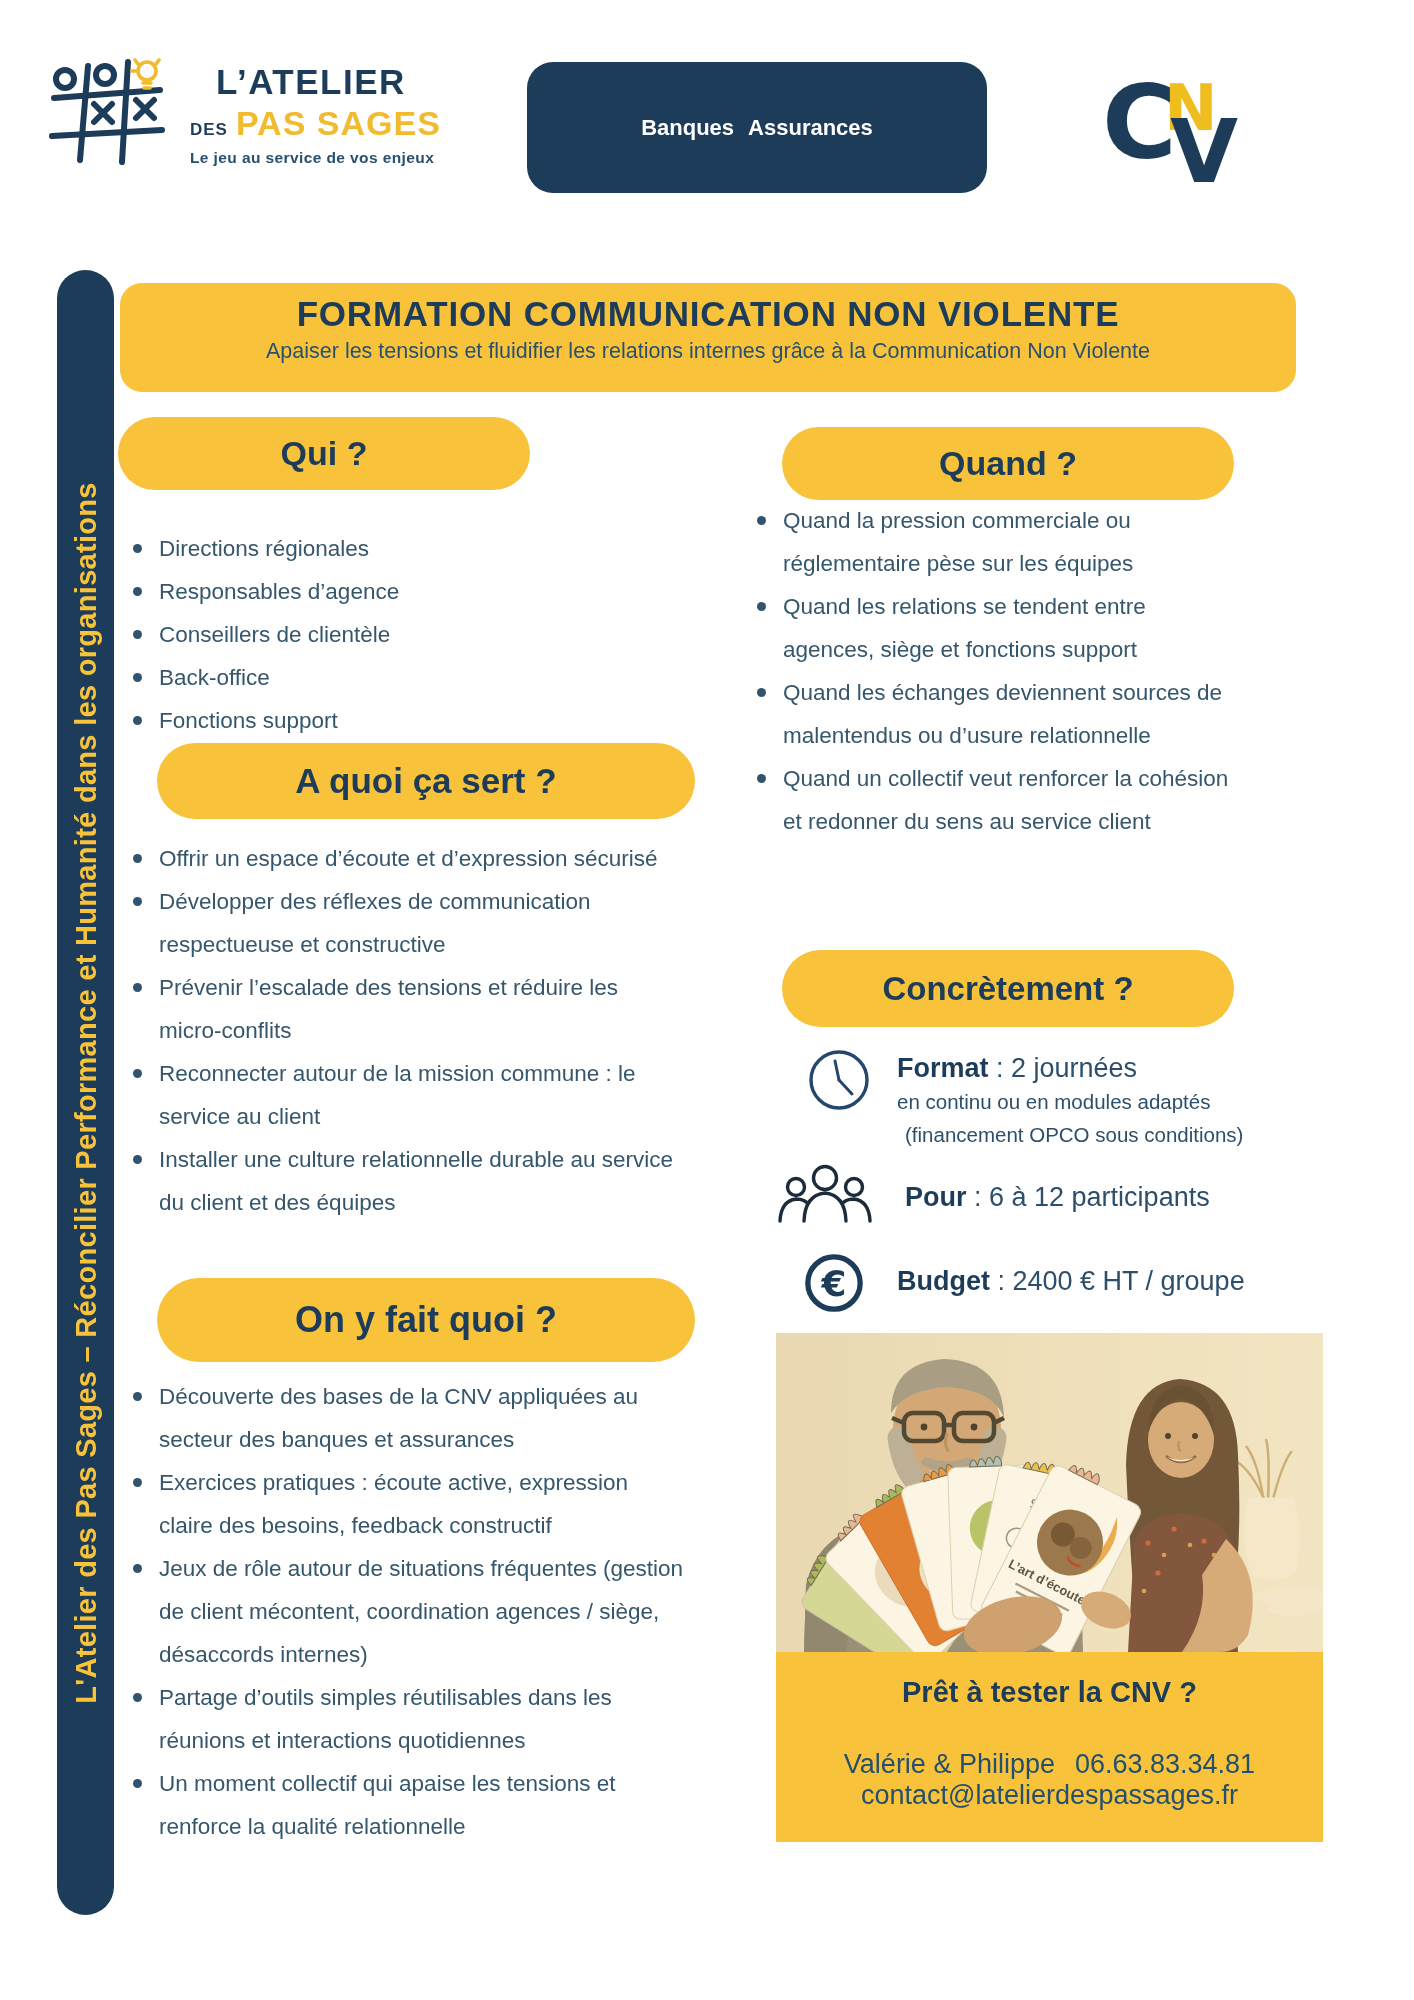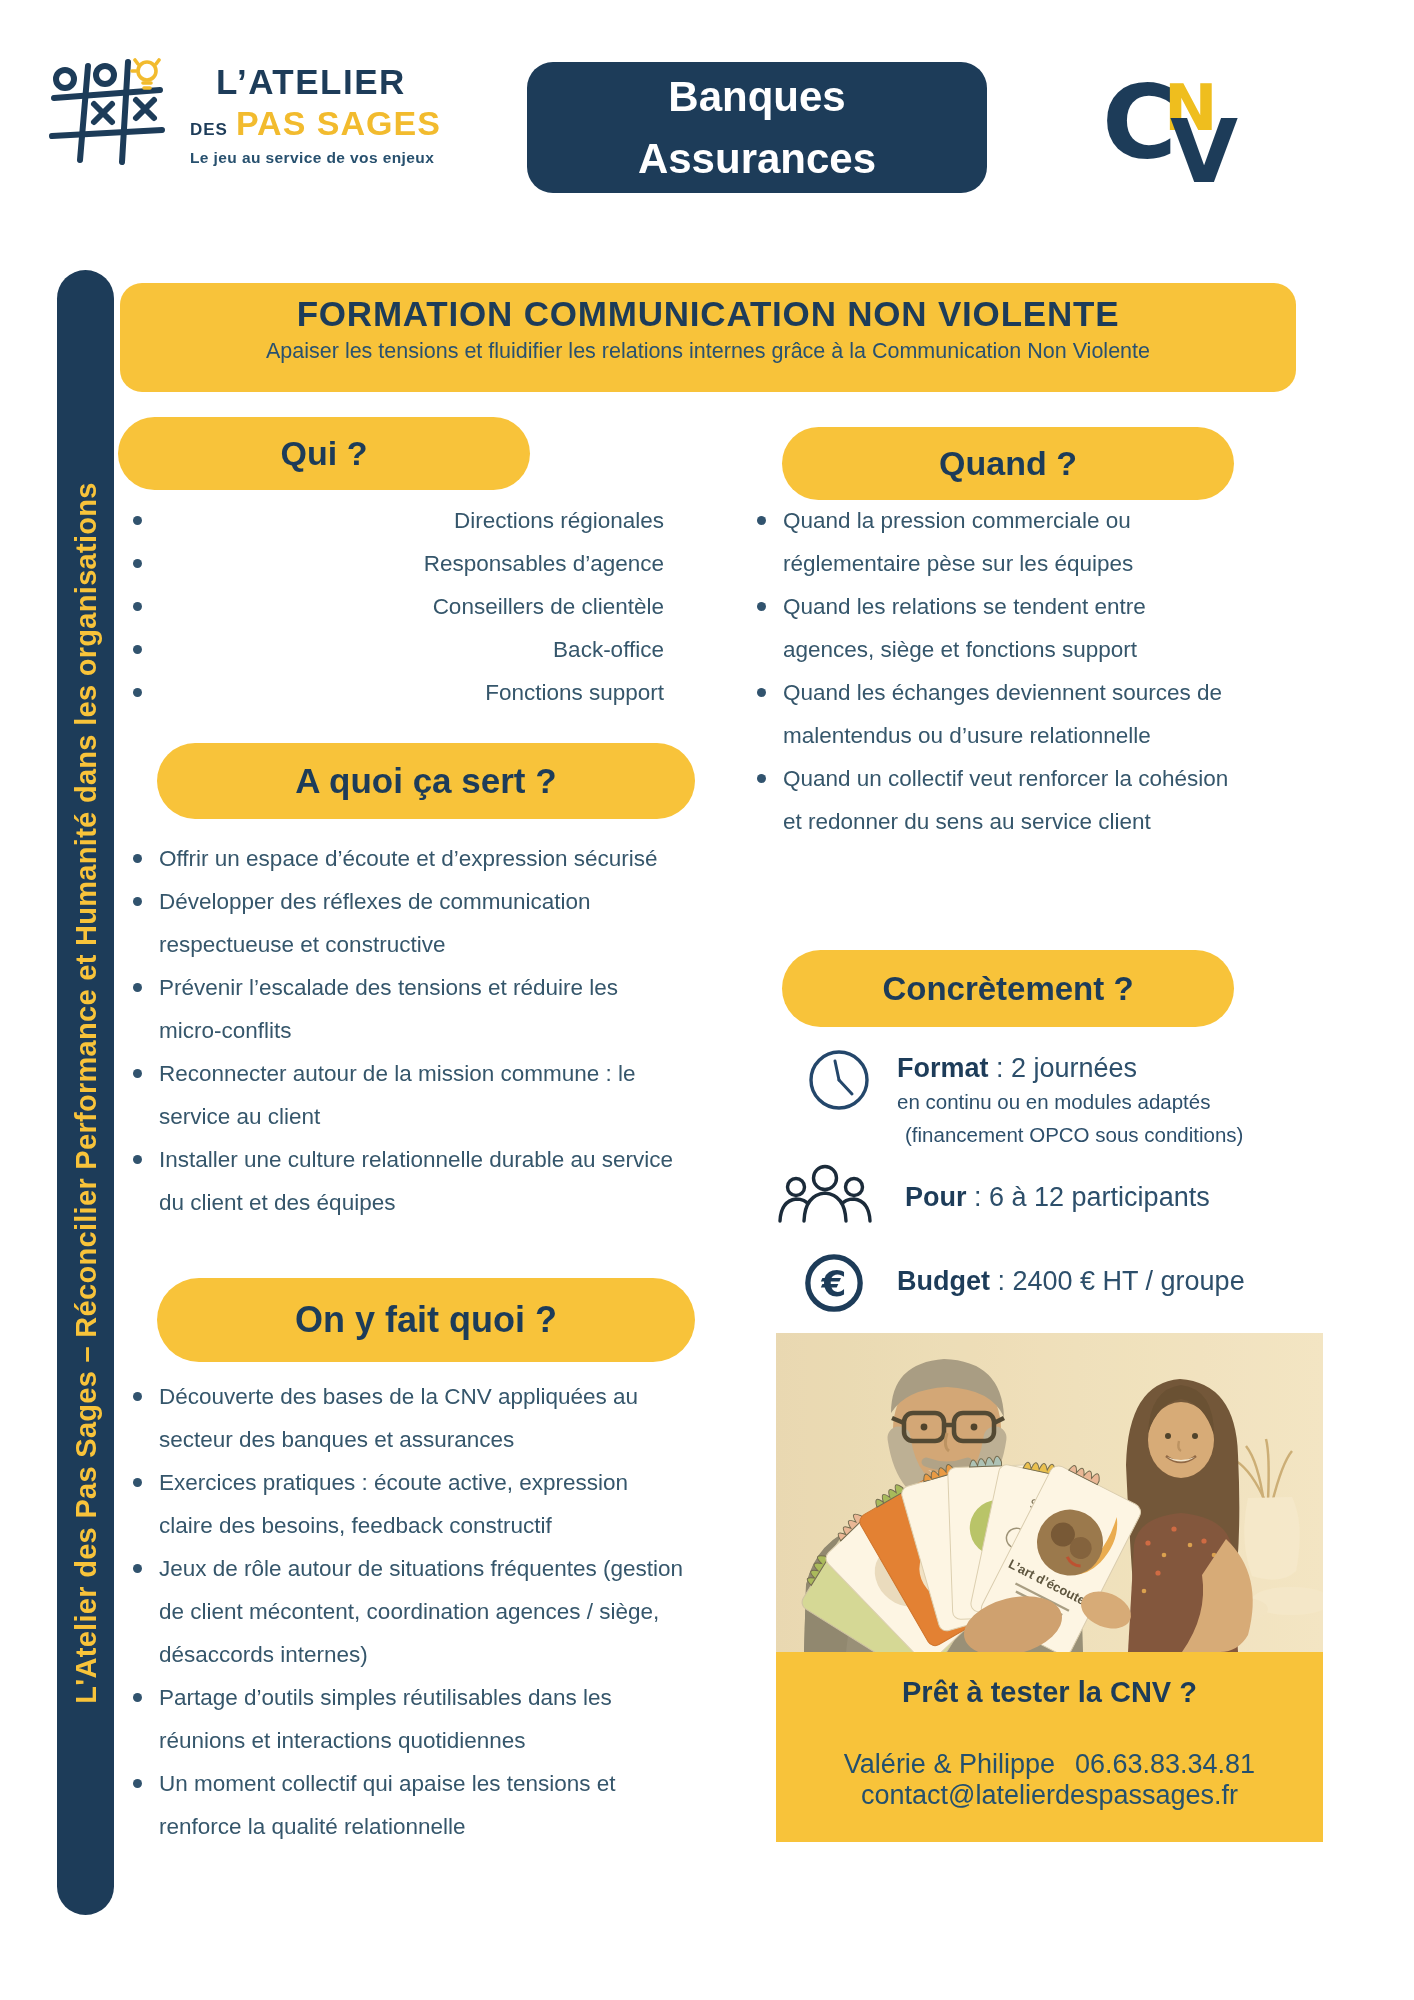--- a/index.html
+++ b/index.html
@@ -11,22 +11,22 @@
   .logo{position:absolute;left:48px;top:52px;width:400px;height:120px;}
   .logo-grid{position:absolute;left:0;top:6px;width:120px;height:108px;}
   .logo-text{position:absolute;left:142px;top:10px;width:260px;}
   .logo-l1{font-size:35px;font-weight:bold;color:var(--navy);letter-spacing:1.5px;margin-left:26px;}
   .logo-l2{margin-top:2px;display:flex;align-items:baseline;gap:8px;}
   .logo-des{font-size:17px;font-weight:bold;color:var(--navy);letter-spacing:1px;}
   .logo-name{font-size:34px;font-weight:bold;color:#f2bb2e;letter-spacing:1px;}
   .logo-tag{margin-top:6px;font-size:15.5px;font-weight:bold;color:#27506e;letter-spacing:0.4px;}
 
   .badge{position:absolute;left:527px;top:62px;width:460px;height:131px;background:var(--navy);
-         border-radius:26px;display:flex;flex-direction:column;align-items:center;justify-content:center;
-         gap:14px;color:#ffffff;font-weight:bold;font-size:42px;}
+         border-radius:26px;display:flex;flex-direction:row;align-items:center;justify-content:center;
+         gap:14px;color:#ffffff;font-weight:bold;font-size:22px;}
 
   .cnv{position:absolute;left:1102px;top:72px;width:170px;height:130px;}
   .cnv span{position:absolute;font-weight:bold;font-family:"DejaVu Sans",sans-serif;line-height:1;}
   .cnv-c{left:0;top:0;font-size:102px;color:var(--navy);}
   .cnv-n{left:62px;top:4px;font-size:64px;color:#efbe1e;}
   .cnv-v{left:68px;top:36px;font-size:88px;color:var(--navy);}
 
   
   .sidebar{position:absolute;left:57px;top:270px;width:57px;height:1645px;background:var(--navy);
            border-radius:29px;}
@@ -47,21 +47,21 @@
   .pill-aquoi{left:157px;top:743px;width:538px;height:76px;border-radius:38px;font-size:35px;}
   .pill-conc{left:782px;top:950px;width:452px;height:77px;border-radius:39px;font-size:33px;}
   .pill-onyfait{left:157px;top:1278px;width:538px;height:84px;border-radius:42px;font-size:36px;}
 
   
   ul.bullets{position:absolute;margin:0;padding:0;list-style:none;font-size:22.5px;color:var(--body);}
   ul.bullets li{display:flex;}
   ul.bullets .dot{flex:0 0 auto;width:9px;height:9px;border-radius:50%;background:#31536e;
                   margin:17px 17px 0 9px;}
   ul.bullets .btxt{flex:1;line-height:43px;}
-  .list-qui{left:124px;top:499px;width:540px;text-align:right;}
+  .list-qui{left:124px;top:527px;width:540px;}
   .list-quand{left:748px;top:499px;width:488px;}
   .list-aquoi{left:124px;top:837px;width:560px;}
   .list-onyfait{left:124px;top:1375px;width:560px;}
 
   
   .conc-icon{position:absolute;}
   .icon-clock{left:807px;top:1048px;width:64px;height:64px;}
   .icon-people{left:778px;top:1163px;width:94px;height:60px;}
   .icon-euro{left:803px;top:1252px;width:62px;height:62px;}
   .conc-text{position:absolute;color:#2d4f6b;}

